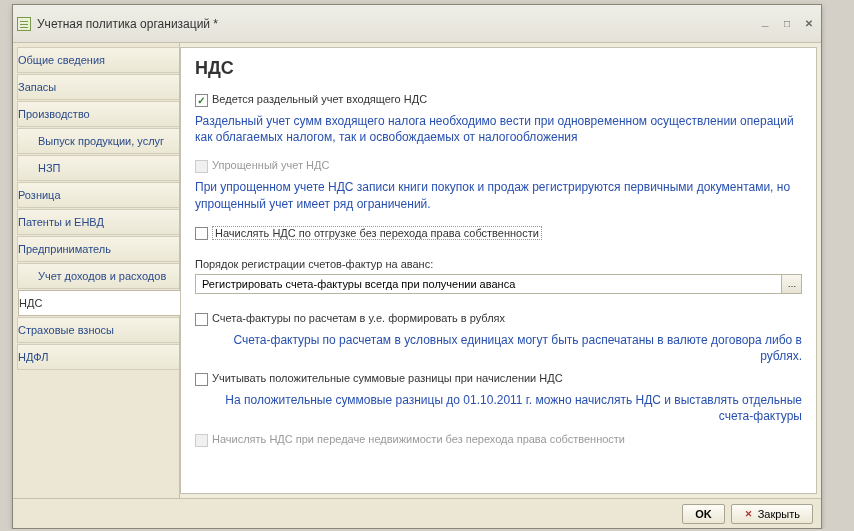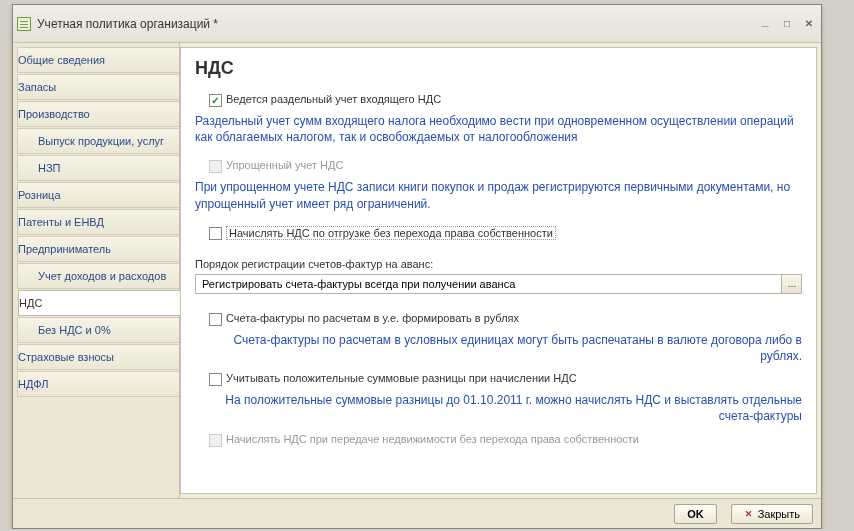--- a/index.html
+++ b/index.html
@@ -82,21 +82,21 @@
       background: #fff;
       border: 1px solid #c5c0b0;
       margin: 4px 4px 4px 0;
       padding: 10px 14px;
       overflow-y: auto;
     }
     .main-title {
       font-size: 18px; font-weight: bold; color: #333;
       margin-bottom: 14px;
     }
-    .field-row { margin-bottom: 6px; display: flex; align-items: flex-start; margin-left: 14px; }
+    .field-row { margin-bottom: 6px; display: flex; align-items: flex-start; }
     .checkbox {
       width: 13px; height: 13px;
       border: 1px solid #888;
       background: #fff;
       margin-right: 4px; margin-top: 1px;
       flex-shrink: 0;
       display: flex; align-items: center; justify-content: center;
       cursor: pointer;
     }
     .checkbox.checked::after { content: "✓"; font-size: 10px; color: #2a7a2a; font-weight: bold; }
@@ -127,21 +127,21 @@
       background: linear-gradient(#f8f6ee,#e8e4d4);
       display: flex; align-items: center; justify-content: center;
       cursor: pointer; font-size: 9px; letter-spacing: -1px;
     }
     
     .footer {
       height: 30px;
       background: #ece7d4;
       border-top: 1px solid #c5c0b0;
       display: flex; align-items: center; justify-content: flex-end;
-      padding: 0 8px; gap: 14px;
+      padding: 0 8px; gap: 6px;
     }
     .btn {
       height: 20px; padding: 0 12px;
       border: 1px solid #a8a48f;
       background: linear-gradient(#fdfcf7,#ece8d6);
       display: flex; align-items: center;
       font-size: 11px; cursor: pointer;
       border-radius: 2px;
     }
     .btn-close-icon {
@@ -189,23 +189,20 @@
         </div>
       <div class="sidebar-item">
           <span>Предприниматель</span>
         </div>
       <div class="sidebar-item sub">
           <span>Учет доходов и расходов</span>
         </div>
       <div class="sidebar-item selected">
           <span>НДС</span>
         </div>
-      <div class="sidebar-item sub">
-          <span>Без НДС и 0%</span>
-        </div>
       <div class="sidebar-item">
           <span>Страховые взносы</span>
         </div>
       <div class="sidebar-item">
           <span>НДФЛ</span>
         </div>
     </div>
 
     <div class="main">
       <div class="main-title">НДС</div>

